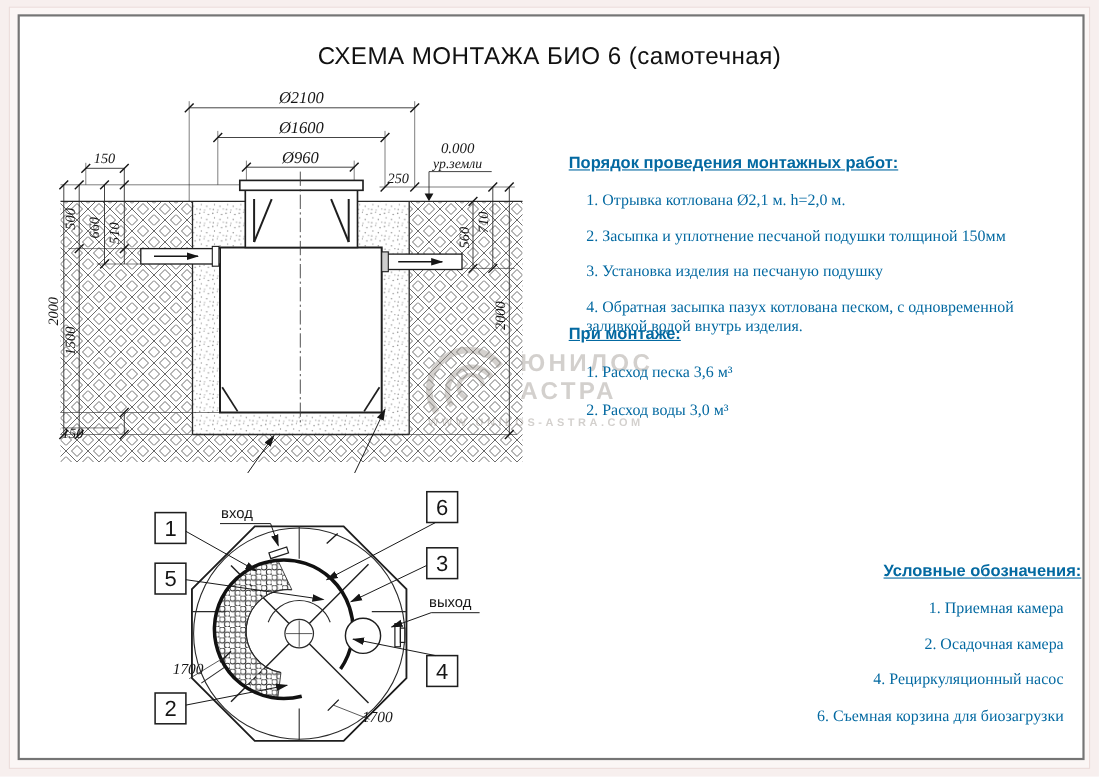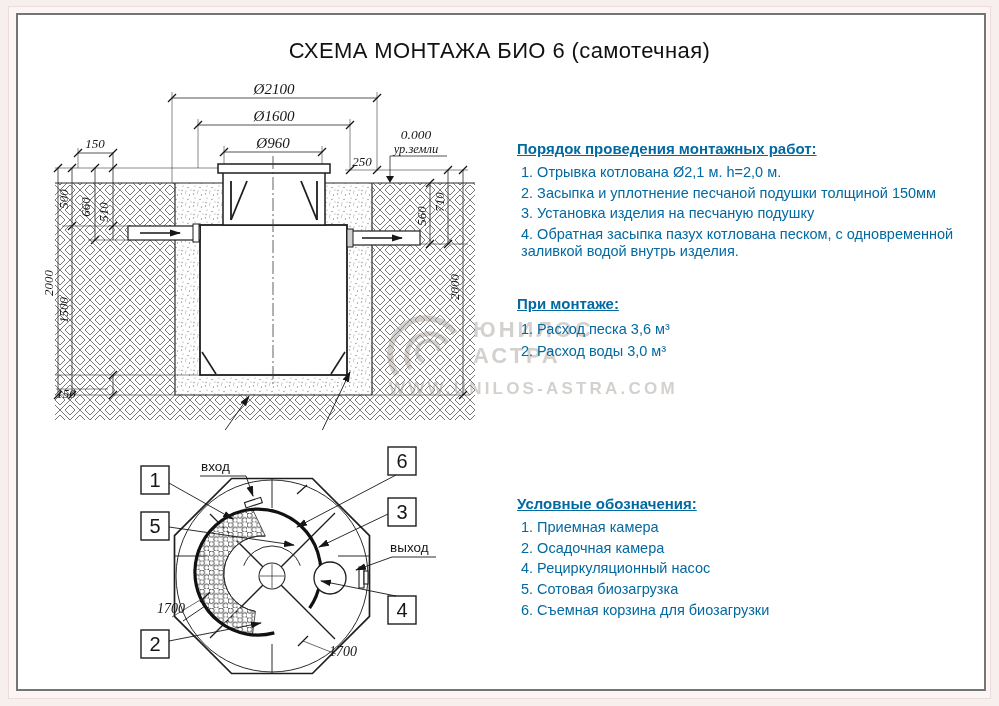--- a/index.html
+++ b/index.html
@@ -15,26 +15,26 @@
   .outer-frame{position:absolute;left:8px;top:6px;width:981px;height:691px;border:1px solid #ecdcda;background:#fbf6f5;}
   .sheet{position:absolute;left:16px;top:13px;width:966px;height:674px;border:2px solid #757575;background:#ffffff;}
   .title{
     position:absolute;left:0;top:38px;width:999px;
     text-align:center;font-size:22px;letter-spacing:.4px;color:#111;
   }
   .svg-abs{position:absolute;}
   
   .textblock{position:absolute;left:517px;width:466px;font-size:14.5px;line-height:16.8px;color:#0369a1;}
   .textblock .heading{font-weight:bold;font-size:15px;text-decoration:underline;margin-bottom:6px;}
-  .textblock .item{margin:4px;}
+  .textblock .item{margin:16px;font-family:Liberation Serif, serif;}
   .tb-2{line-height:18.5px;}
   
   .watermark{position:absolute;left:383px;top:303px;width:270px;height:105px;opacity:.40;pointer-events:none;color:#938c85;}
   .wm-brand{position:absolute;left:90px;top:14px;font-weight:bold;font-size:22px;letter-spacing:3px;line-height:26px;white-space:nowrap;}
-  .wm-url{position:absolute;left:6px;top:76px;font-weight:bold;font-size:17px;letter-spacing:3.2px;white-space:nowrap;}
+  .wm-url{position:absolute;left:6px;top:76px;font-weight:bold;font-size:10px;letter-spacing:3.2px;white-space:nowrap;}
   svg text{fill:#161616;}
   .dim{font-family:"Liberation Serif",serif;font-style:italic;}
   .lbl{font-family:"Liberation Sans",sans-serif;}
 </style>
 </head>
 <body>
 
 <div class="page">
   <div class="outer-frame"></div>
   <div class="sheet"></div>
@@ -340,21 +340,20 @@
     <div class="item">3. Установка изделия на песчаную подушку</div>
     <div class="item">4. Обратная засыпка пазух котлована песком, с одновременной заливкой водой внутрь изделия.</div>
   </div>
 
   <div class="textblock tb-2" style="top:295px;">
     <div class="heading">При монтаже:</div>
     <div class="item">1. Расход песка 3,6 м³</div>
     <div class="item">2. Расход воды 3,0 м³</div>
   </div>
 
-  <div class="textblock" style="top:496px;">
+  <div class="textblock" style="top:512px;text-align:right;">
     <div class="heading">Условные обозначения:</div>
     <div class="item">1. Приемная камера</div>
     <div class="item">2. Осадочная камера</div>
     <div class="item">4. Рециркуляционный насос</div>
-    <div class="item">5. Сотовая биозагрузка</div>
     <div class="item">6. Съемная корзина для биозагрузки</div>
   </div>
 </div>
 
 </body></html>

